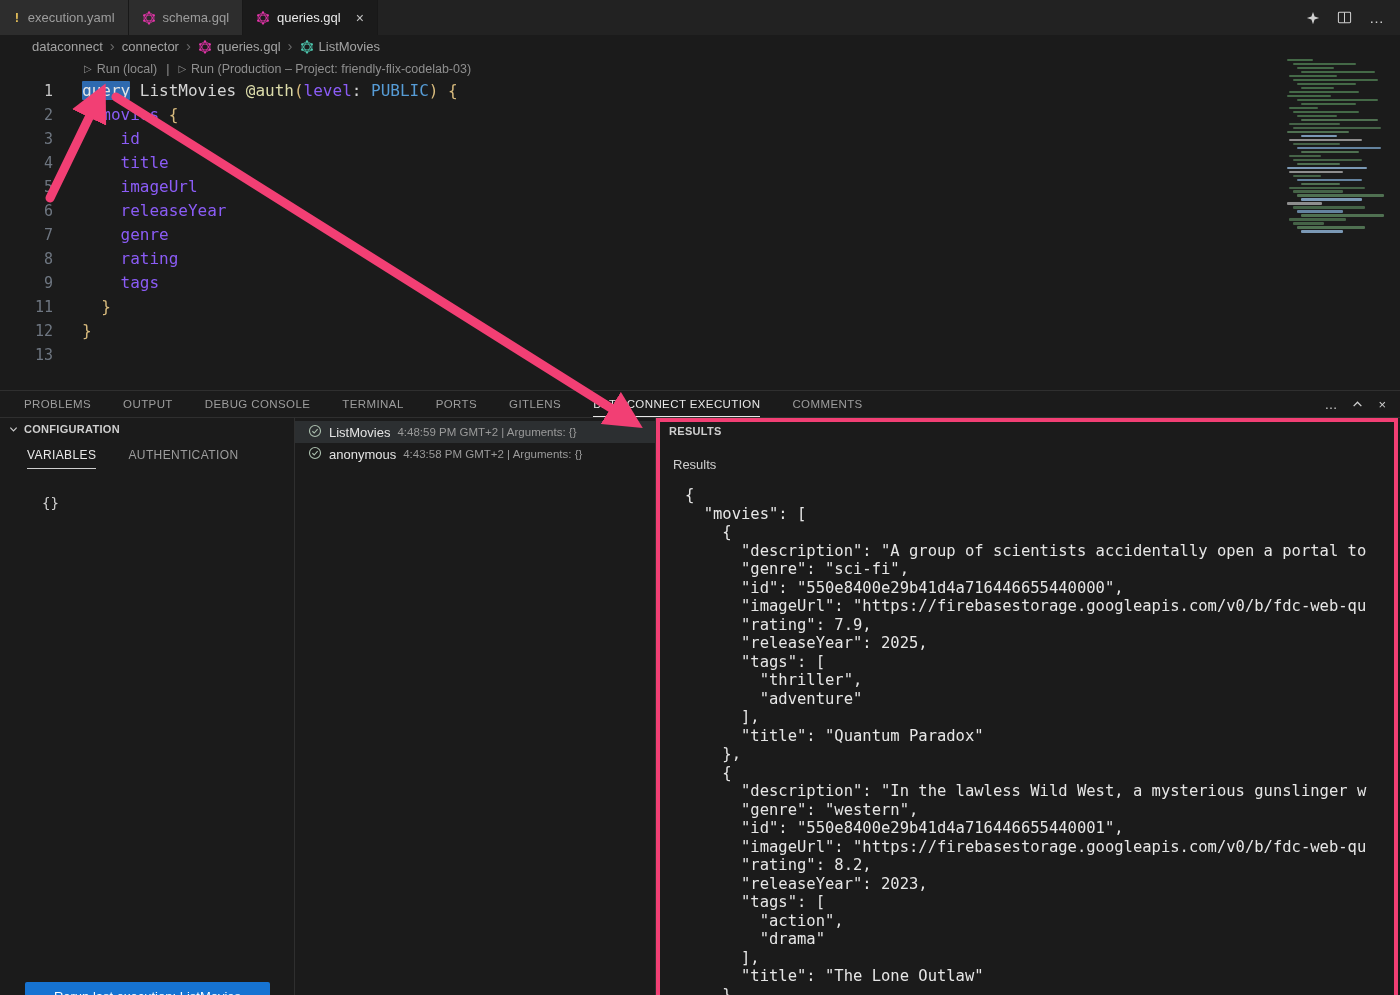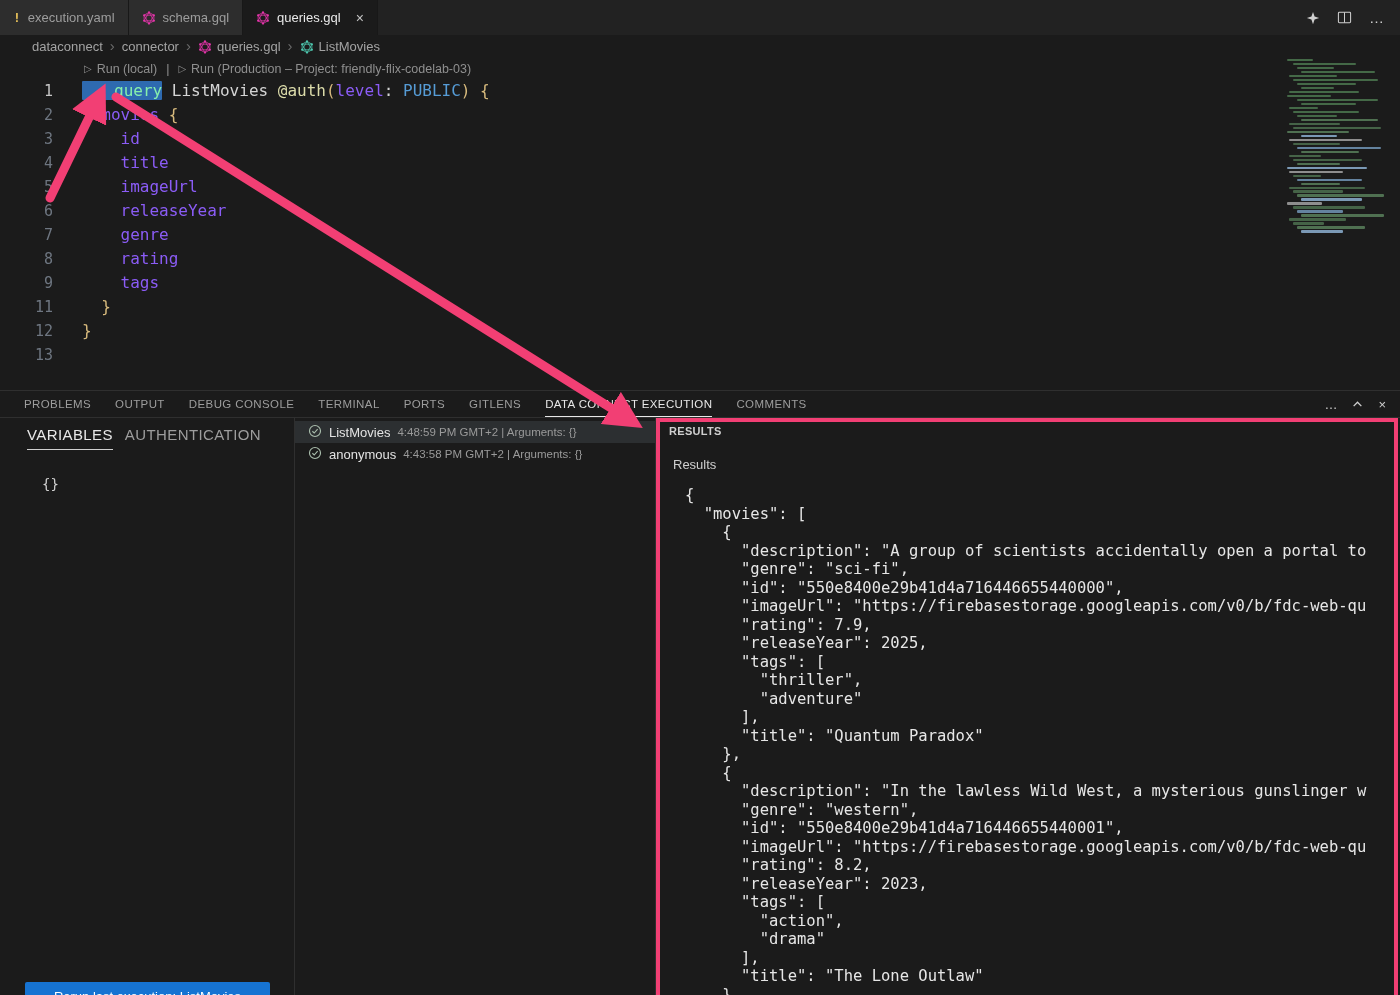--- a/index.html
+++ b/index.html
@@ -47,44 +47,44 @@
     font-size:16px;line-height:24px;}
   .cline{display:flex;height:24px;}
   .lnum{width:53px;flex:none;text-align:right;color:#6e7681;font-size:15px;line-height:24px;}
   .cline:first-child .lnum{color:#c6c6c6;}
   .ltext{padding-left:29px;white-space:pre;}
   .tk-kw{color:#569cd6;}
   .tk-field{color:#8b5cf6;}
   .tk-dec{color:#dcdcaa;}
   .tk-br{color:#d7ba7d;}
   .tk-pl{color:#d4d4d4;}
-  .sel{background:var(--sel);color:#86efac;border-radius:1px;padding-left:32px;}
+  .sel{background:var(--sel);color:#e5e5e5;border-radius:1px;}
   .minimap{position:absolute;right:0;top:0;bottom:0;width:117px;padding-top:1px;}
   .mm-line{height:2.2px;margin-bottom:1.8px;border-radius:1px;opacity:.9;}
 
   
   .panel{flex:1;border-top:1px solid var(--border);background:var(--bg);display:flex;flex-direction:column;}
   .panel-tabbar{height:27px;flex:none;display:flex;justify-content:space-between;align-items:center;
     padding:0 14px 0 24px;border-bottom:1px solid var(--border);}
-  .panel-tabs{display:flex;gap:24px;font-size:11.5px;letter-spacing:.4px;color:var(--txt-dim);height:100%;}
+  .panel-tabs{display:flex;gap:32px;font-size:11.5px;letter-spacing:.4px;color:var(--txt-dim);height:100%;}
   .ptab{cursor:pointer;display:flex;align-items:center;border-bottom:1px solid transparent;white-space:nowrap;}
   .ptab.active{color:#e7e7e7;border-bottom-color:#e7e7e7;}
   .panel-actions{display:flex;gap:15px;color:#cfcfcf;font-size:13px;align-items:center;}
   .panel-actions span{cursor:pointer;display:flex;align-items:center;}
 
   .panel-body{flex:1;display:flex;position:relative;overflow:hidden;}
   .col{overflow:hidden;}
   .col-config{width:295px;flex:none;border-right:1px solid var(--border);position:relative;}
   .col-history{width:361px;flex:none;border-right:1px solid var(--border);}
   .col-results{flex:1;position:relative;}
   .col-header{height:22px;display:flex;align-items:center;gap:6px;padding-left:9px;
     font-size:11px;font-weight:bold;color:#cfcfcf;letter-spacing:.3px;}
   .chev{display:flex;align-items:center;}
 
-  .config-tabs{display:flex;gap:12px;padding:8px 0 0 27px;font-size:15px;color:var(--txt-dim);}
+  .config-tabs{display:flex;gap:32px;padding:8px 0 0 27px;font-size:12px;color:var(--txt-dim);}
   .ctab{padding-bottom:6px;border-bottom:1px solid transparent;cursor:pointer;letter-spacing:.4px;}
   .ctab.active{color:#e9e9e9;border-bottom-color:#cfcfcf;}
   .vars{font-family:"DejaVu Sans Mono",monospace;font-size:14px;color:#cfcfcf;padding:26px 0 0 42px;}
   .rerun{position:absolute;left:25px;right:24px;bottom:-7px;height:29px;background:var(--blue-btn);
     color:#fff;font-size:13px;border:none;border-radius:2px;font-family:"Liberation Sans",sans-serif;cursor:pointer;}
 
   .hlist{padding-top:3px;}
   .hrow{height:22px;display:flex;align-items:center;gap:7px;padding-left:13px;font-size:13px;
     color:#dcdcdc;cursor:pointer;white-space:nowrap;}
   .hrow.selected{background:#2c2f31;}
@@ -353,20 +353,28 @@
               <path d="M1.5 6.5 L5 3 L8.5 6.5" stroke="#cfcfcf" stroke-width="1.2" fill="none"></path>
             </svg>
         </span>
         <span>×</span>
       </div>
     </div>
 
     <div class="panel-body">
 
       <div class="col col-config">
+        <div class="col-header">
+          <span class="chev">
+            <svg width="9" height="9" viewBox="0 0 10 10">
+                <path d="M1.5 3 L5 6.5 L8.5 3" stroke="#cccccc" stroke-width="1.3" fill="none"></path>
+              </svg>
+          </span>
+          <span>CONFIGURATION</span>
+        </div>
         <div class="config-tabs">
           <span class="ctab active">VARIABLES</span>
           <span class="ctab">AUTHENTICATION</span>
         </div>
         <div class="vars">{}</div>
         <button class="rerun">Rerun last execution: ListMovies</button>
       </div>
 
       <div class="col col-history">
         <div id="historyList" class="hlist">

